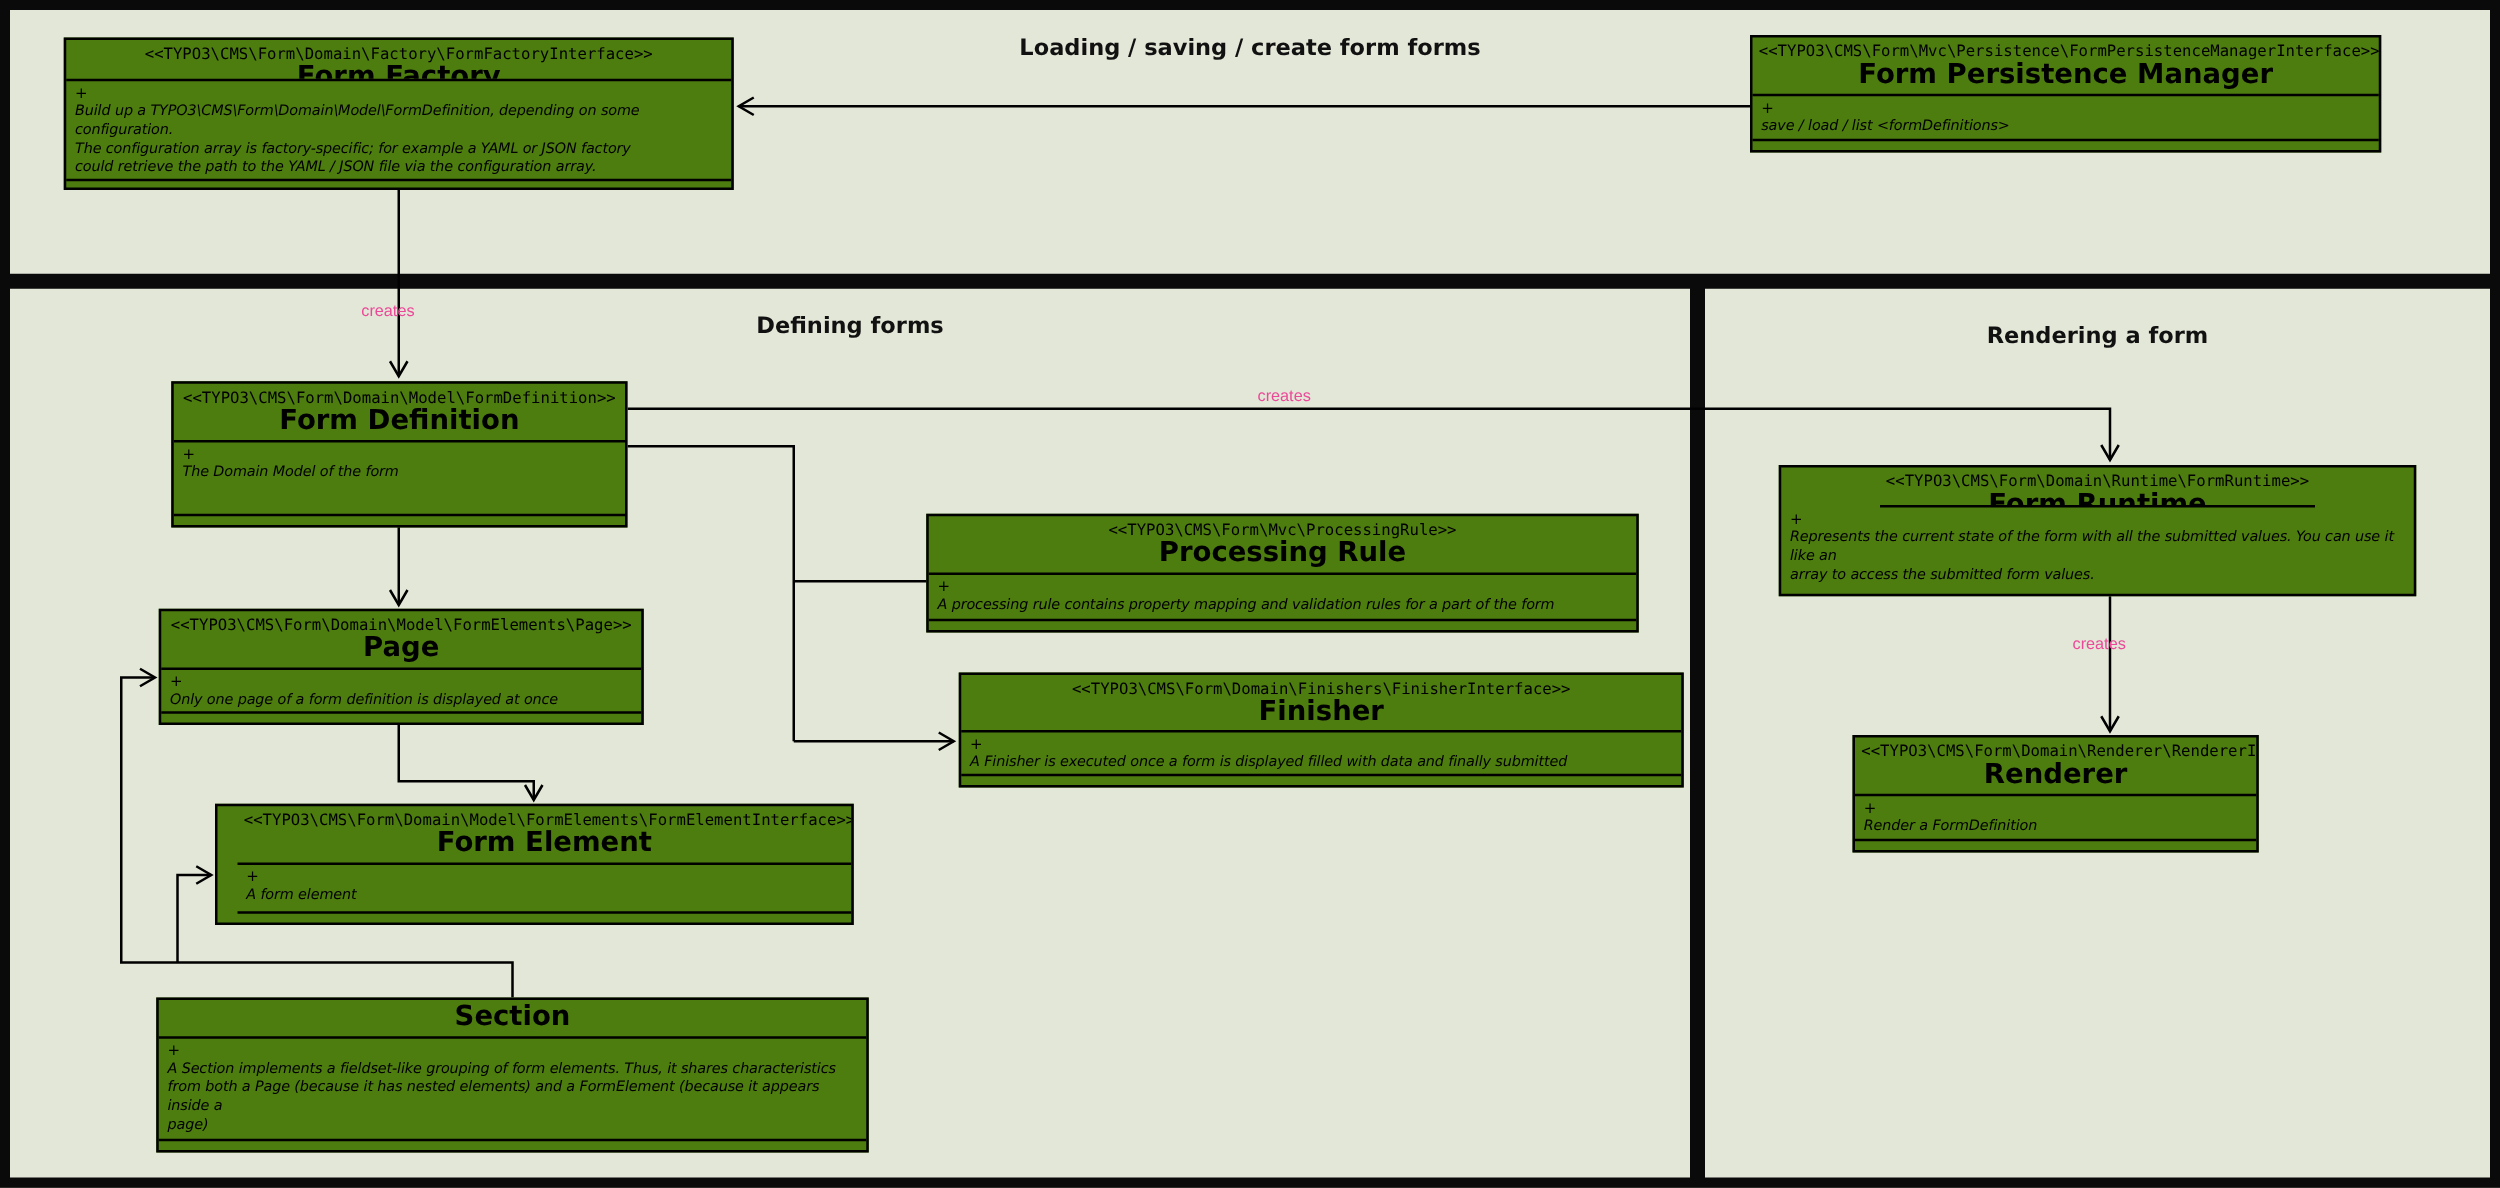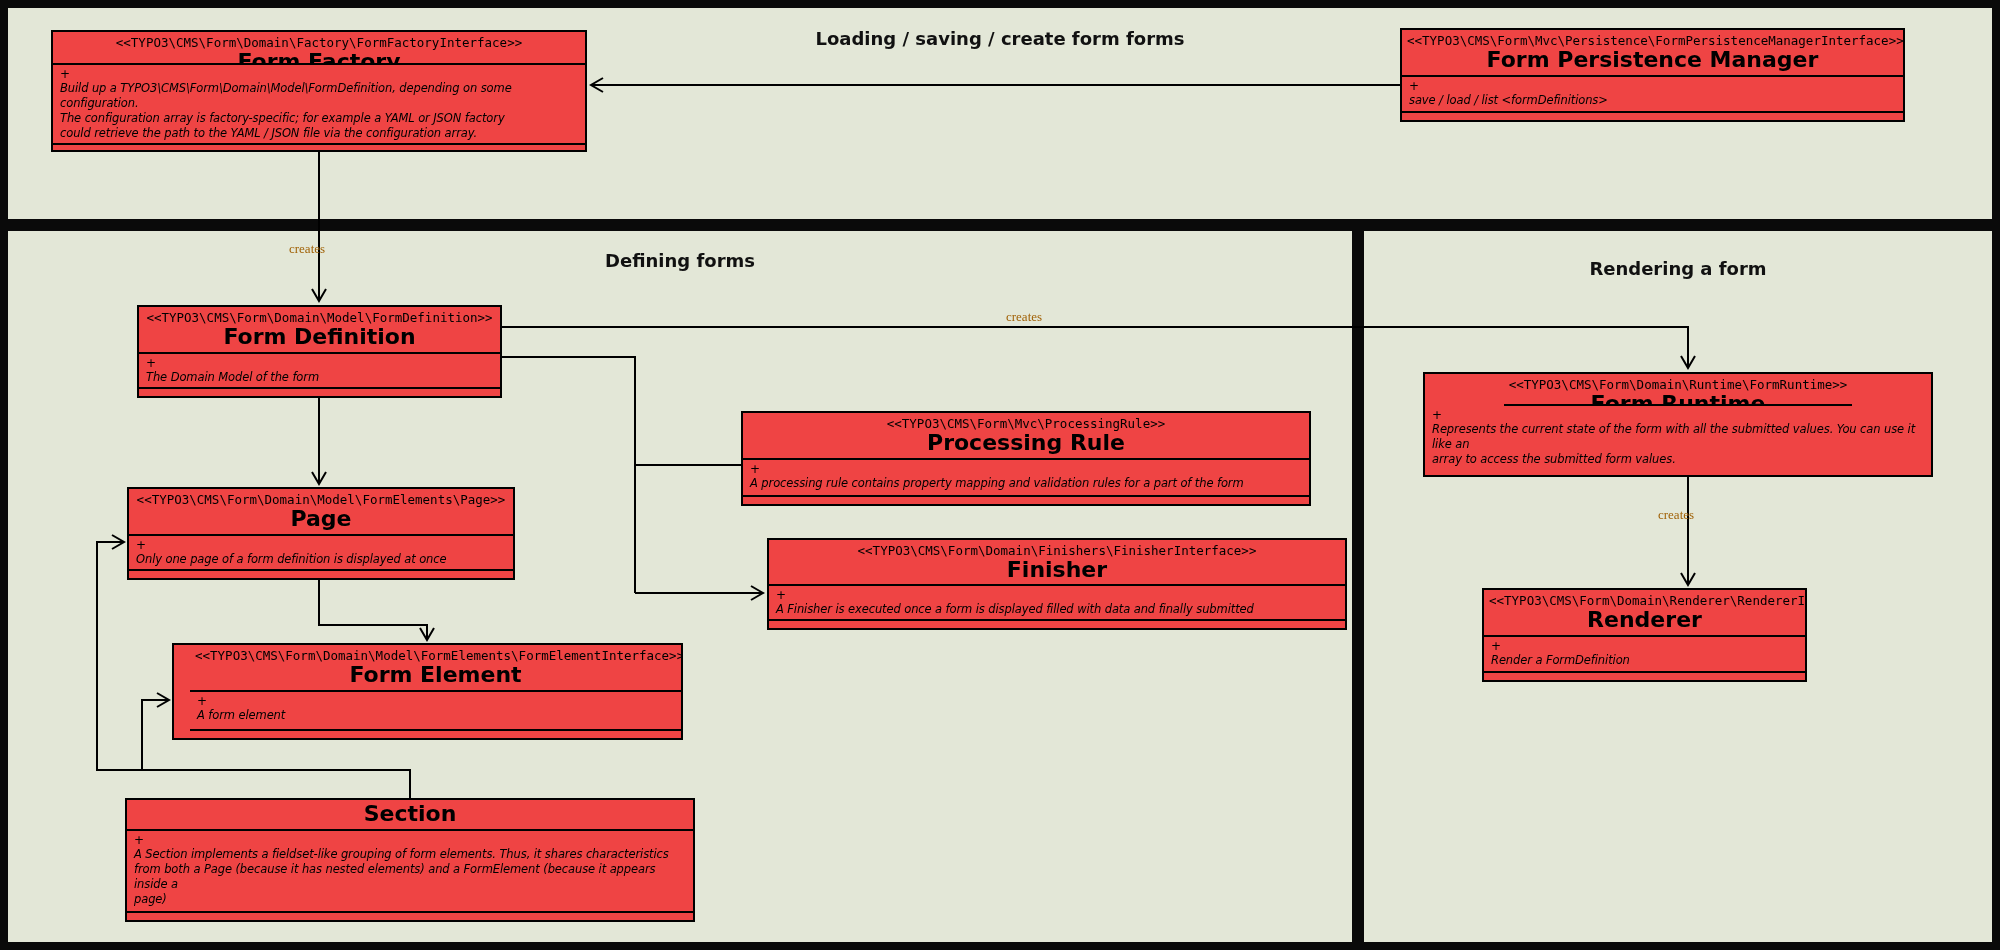--- a/index.html
+++ b/index.html
@@ -2,22 +2,22 @@
 <html><head>
 <meta charset="utf-8">
 <style>
   html,body{margin:0;padding:0;background:#000;}
   .canvas{position:relative;width:2000px;height:950px;background:#0a0a0a;overflow:hidden;
           font-family:"DejaVu Sans",sans-serif;color:#000;}
   .cell{position:absolute;background:#e3e7d7;}
   .section-heading{position:absolute;text-align:center;font-weight:bold;font-size:18px;
           font-family:"DejaVu Sans",sans-serif;color:#111;}
   .connectors{position:absolute;left:0;top:0;}
-  .edge-label{position:absolute;font-family:Liberation Serif, serif;font-size:13px;color:#a16207;}
-  .uml-box{position:absolute;background:#ef4444;border:2px solid #000;box-sizing:border-box;
+  .edge-label{position:absolute;font-family:Liberation Sans, sans-serif;font-size:13px;color:#ec4899;}
+  .uml-box{position:absolute;background:#4d7c0f;border:2px solid #000;box-sizing:border-box;
           display:flex;flex-direction:column;}
   .uml-title{border-bottom:2px solid #000;text-align:center;padding:3px 5px 4px;overflow:hidden;}
   .stereo{font-family:"DejaVu Sans Mono",monospace;font-size:12.5px;line-height:16px;white-space:nowrap;}
   .cname{font-weight:bold;font-size:22px;line-height:22px;font-family:"DejaVu Sans",sans-serif;}
   .uml-body{flex:1;padding:2px 7px 2px 7px;}
   .vis{font-size:12px;line-height:14px;}
   .desc{font-style:italic;font-size:11.5px;line-height:15px;white-space:pre-line;letter-spacing:-0.1px;}
   .uml-foot{height:7px;border-top:2px solid #000;}
 </style>
 </head>
@@ -75,21 +75,21 @@
       <div class="stereo">&lt;&lt;TYPO3\CMS\Form\Mvc\Persistence\FormPersistenceManagerInterface&gt;&gt;</div>
       <div class="cname">Form Persistence Manager</div>
     </div>
     <div class="uml-body">
       <div class="vis">+</div>
       <div class="desc">save / load / list &lt;formDefinitions&gt;</div>
     </div>
     <div class="uml-foot"></div>
   </div>
 
-  <div class="uml-box" style="left:137px;top:305px;width:365px;height:93px;">
+  <div class="uml-box" style="left:137px;top:305px;width:365px;height:117px;">
     <div class="uml-title">
       <div class="stereo">&lt;&lt;TYPO3\CMS\Form\Domain\Model\FormDefinition&gt;&gt;</div>
       <div class="cname">Form Definition</div>
     </div>
     <div class="uml-body">
       <div class="vis">+</div>
       <div class="desc">The Domain Model of the form</div>
     </div>
     <div class="uml-foot"></div>
   </div>

